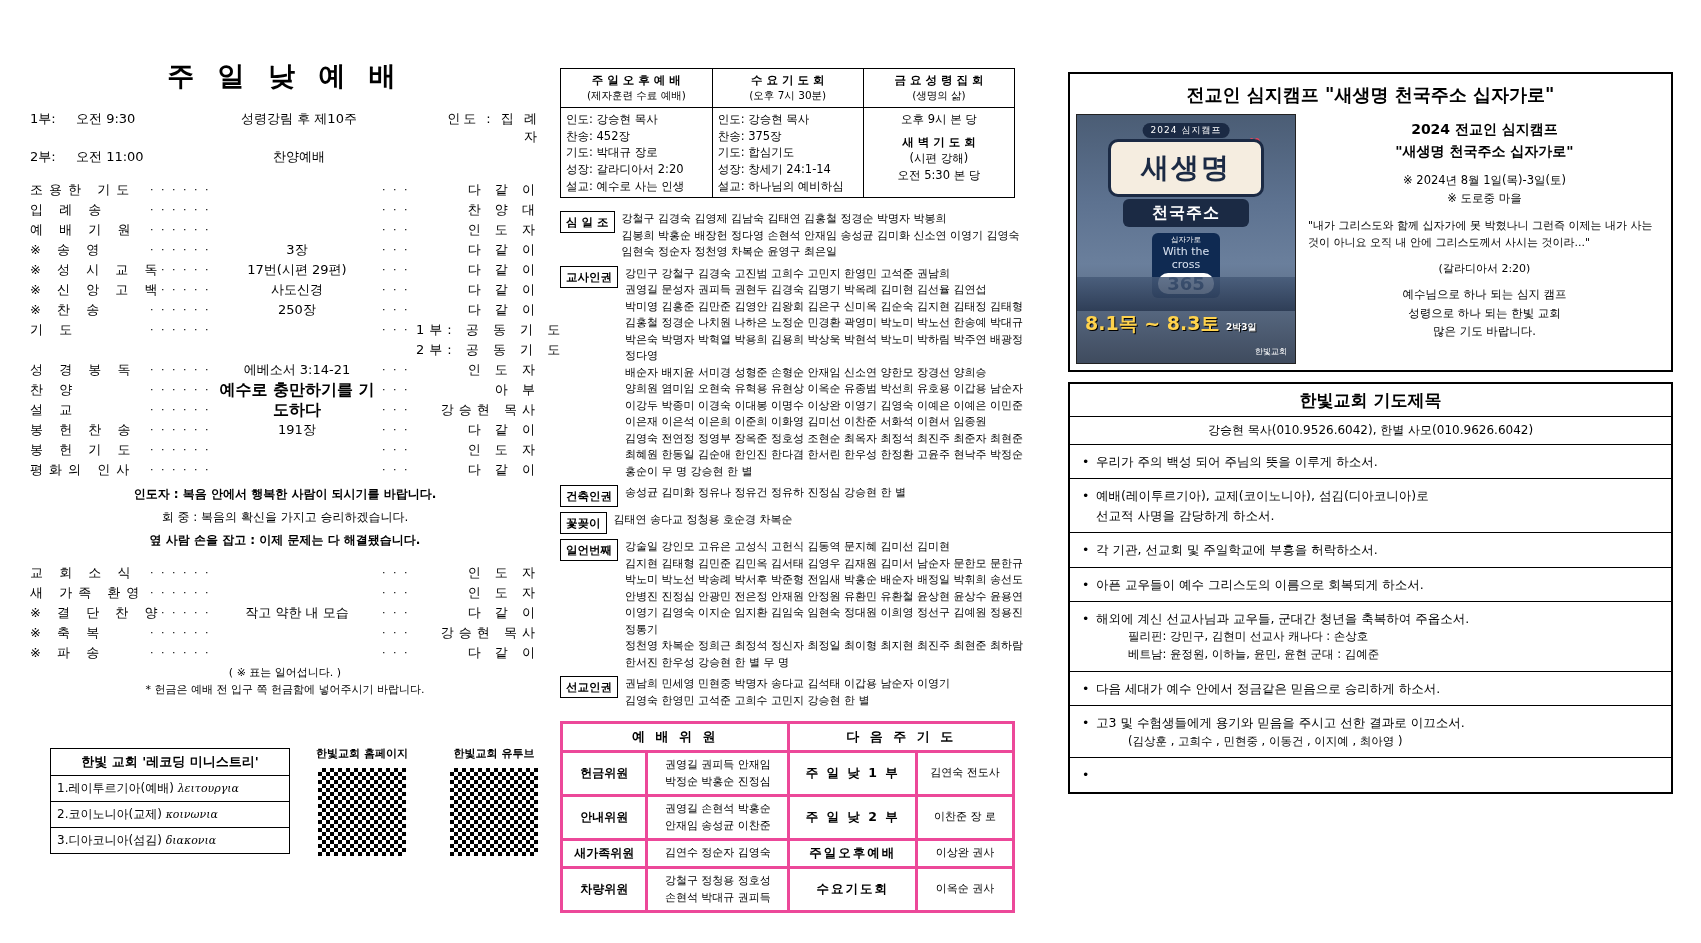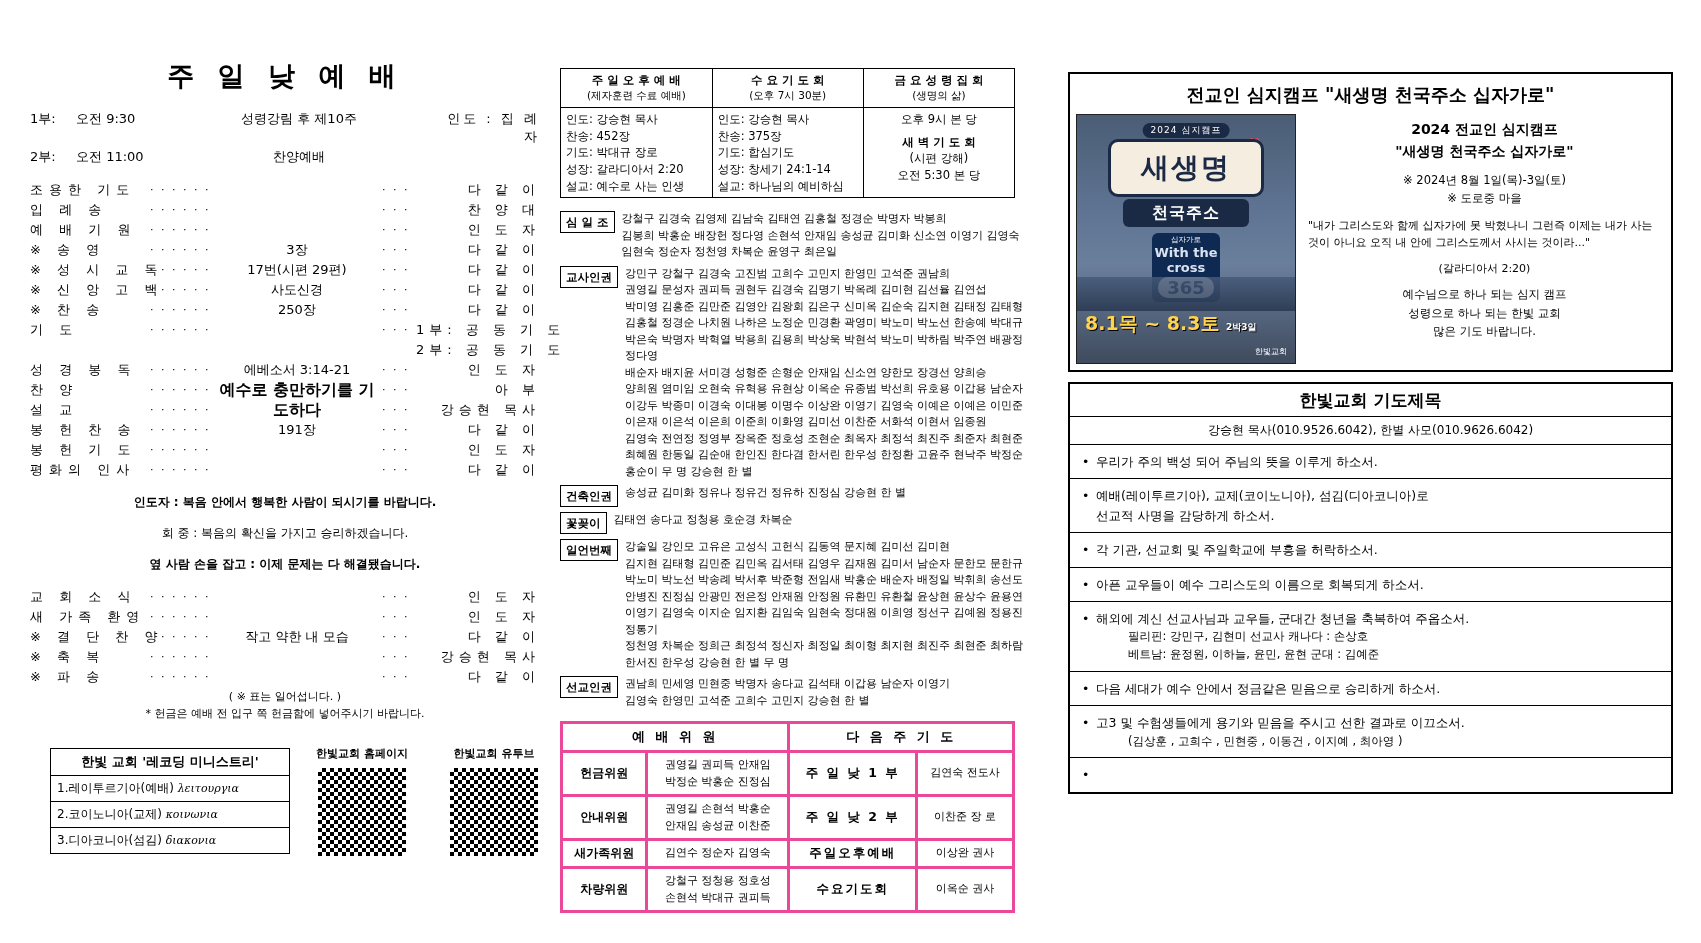--- a/index.html
+++ b/index.html
@@ -16,21 +16,21 @@
   .time-row .mid{flex:1;text-align:center;}
   .time-row .rgt{width:110px;text-align:right;letter-spacing:3px;}
   .order{margin-top:14px;}
   .ord-row{display:flex;align-items:flex-end;font-size:13px;height:20px;line-height:20px;}
   .ord-name{width:120px;letter-spacing:6px;white-space:nowrap;}
   .ord-dots{flex:0 0 auto;width:62px;overflow:hidden;white-space:nowrap;letter-spacing:2px;font-size:11px;}
   .ord-mid{flex:1;text-align:center;font-weight:normal;}
   .ord-dots2{flex:0 0 auto;width:34px;overflow:hidden;white-space:nowrap;letter-spacing:2px;font-size:11px;}
   .ord-who{width:124px;text-align:right;letter-spacing:5px;white-space:nowrap;}
   .ord-row.big .ord-mid{font-size:16px;font-weight:bold;}
-  .note{font-size:12px;text-align:center;margin:14px 0;}
+  .note{font-size:12px;text-align:center;margin:6px 0;}
   .note.b{font-weight:bold;}
   .small-note{font-size:11px;text-align:center;margin-top:2px;}
   .ministry-box{position:absolute;left:20px;top:690px;width:238px;border:1px solid #000;}
   .ministry-title{text-align:center;font-size:13px;font-weight:bold;padding:4px 0;border-bottom:1px solid #000;}
   .ministry-item{font-size:12px;padding:4px 6px;border-bottom:1px solid #000;}
   .ministry-item:last-child{border-bottom:none;}
   .ministry-item i{font-family:"DejaVu Serif","Liberation Serif",serif;font-style:italic;font-size:11px;}
   .qr-wrap{position:absolute;left:285px;top:688px;display:flex;gap:38px;}
   .qr-b{text-align:center;}
   .qr-cap{font-size:11px;font-weight:bold;margin-bottom:4px;}
@@ -66,21 +66,21 @@
   .camp-body{display:flex;gap:8px;}
   .poster{width:218px;height:248px;position:relative;background:linear-gradient(180deg,#4b5d75 0%,#5d7290 35%,#6a7f9c 60%,#3f4b5e 100%);overflow:hidden;border:1px solid #222;}
   .poster .pyear{position:absolute;top:8px;left:50%;transform:translateX(-50%);font-size:9px;color:#fff;background:#1b2a44;padding:1px 8px;border-radius:8px;letter-spacing:1px;}
   .poster .plaque{position:absolute;top:24px;left:50%;transform:translateX(-50%);width:150px;height:52px;background:#f5ede0;border:3px solid #1b2a44;border-radius:10px;display:flex;align-items:center;justify-content:center;}
   .poster .plaque span{font-size:28px;font-weight:bold;color:#1b2a44;letter-spacing:2px;}
   .poster .plaque2{position:absolute;top:84px;left:50%;transform:translateX(-50%);width:126px;height:28px;background:#1b2a44;border-radius:6px;display:flex;align-items:center;justify-content:center;}
   .poster .plaque2 span{font-size:16px;font-weight:bold;color:#fff;letter-spacing:1px;}
   .poster .heart{position:absolute;top:20px;right:34px;color:#e8435a;font-size:15px;}
   .poster .cross-badge{position:absolute;top:118px;left:50%;transform:translateX(-50%);width:68px;background:#0f2a52;border-radius:6px;text-align:center;padding:2px 0 4px;}
   .poster .cross-badge .cb1{font-size:7.5px;color:#fff;}
-  .poster .cross-badge .cb2{font-size:13px;color:#d9e2f0;font-weight:bold;}
+  .poster .cross-badge .cb2{font-size:11px;color:#d9e2f0;}
   .poster .cross-badge .cb3{font-size:18px;color:#fff;font-weight:bold;background:#fff;color:#0f2a52;margin:2px 6px 0;border-radius:10px;}
   .poster .dates{position:absolute;bottom:26px;left:8px;font-size:19px;font-weight:bold;color:#ffd34d;text-shadow:1px 1px 0 #000;letter-spacing:0px;}
   .poster .dates small{font-size:9px;color:#fff;}
   .poster .church{position:absolute;bottom:6px;right:8px;font-size:8px;color:#fff;}
   .poster .strip{position:absolute;bottom:52px;left:0;right:0;height:34px;background:linear-gradient(180deg,rgba(70,90,120,.85),rgba(40,55,80,.85));}
   .camp-info{flex:1;font-size:12px;line-height:1.6;text-align:center;padding-top:4px;}
   .camp-info .ci-t1{font-size:14px;font-weight:bold;}
   .camp-info .ci-t2{font-size:14px;font-weight:bold;margin-bottom:8px;}
   .camp-info .ci-li{font-size:11.5px;}
   .camp-info .ci-verse{font-size:11px;line-height:1.55;margin:9px 4px;text-align:left;}

